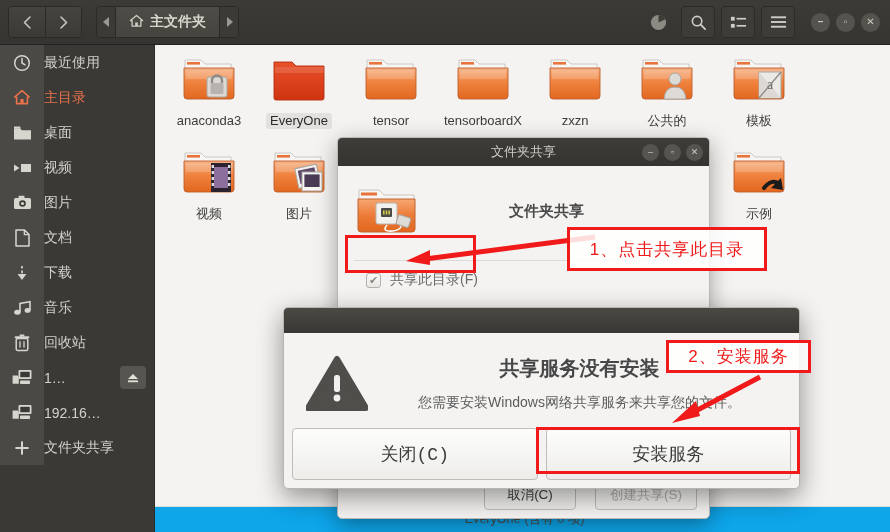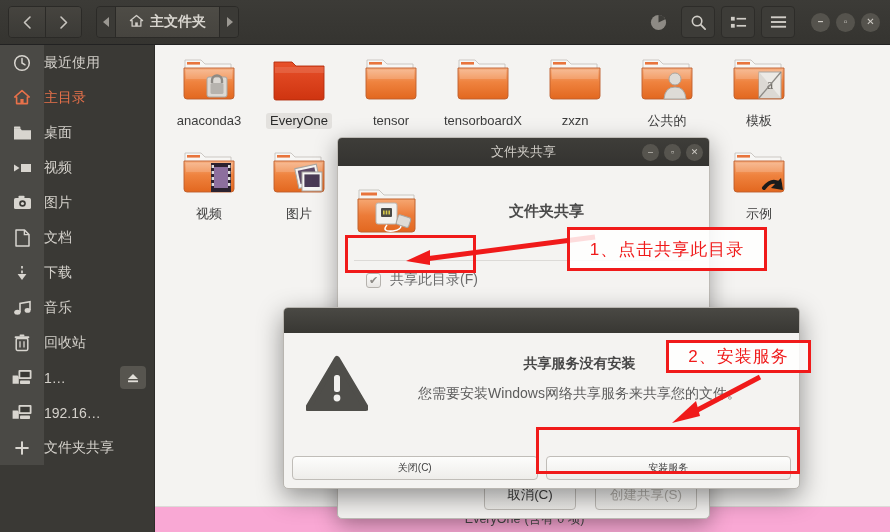--- a/index.html
+++ b/index.html
@@ -108,21 +108,21 @@
     margin-top: 4px; font-size: 13px; color: #3c3c3c;
     line-height: 16px; word-wrap: break-word;
   }
   .fitem.selected .fname {
     background: #e3e1de; border-radius: 3px; padding: 0 4px;
     display: inline-block; color: #2a2a2a;
   }
 
   .statusbar {
     position: absolute; left: 0; bottom: 0; width: 735px; height: 26px;
-    border-top: 1px solid #dcdad7; background: #f9a8d4;
+    border-top: 1px solid #dcdad7; background: #0ea5e9;
     display: flex; align-items: center; justify-content: center;
     font-size: 12.5px; color: #4b4b4b;
   }
   .watermark {
     position: absolute; left: 120px; bottom: 2px;
     font-size: 14px; color: #d3d1cf; white-space: nowrap;
     letter-spacing: .5px; pointer-events: none;
   }
 
   
@@ -174,28 +174,28 @@
   .dlg-warn {
     position: absolute; left: 283px; top: 307px; width: 517px; height: 182px;
     background: #f4f3f1; border: 1px solid #b8b5b0; border-radius: 5px;
     box-shadow: 0 8px 26px rgba(0,0,0,.42); overflow: hidden;
   }
   .warn-title { height: 25px; background: linear-gradient(#4a4944, #383733); }
   .warn-body { display: flex; padding: 16px 18px 0 22px; height: 105px; }
   .warn-icon { width: 78px; flex: 0 0 78px; padding-top: 6px; }
   .warn-text { flex: 1; text-align: center; padding-right: 6px; }
   .warn-h {
-    font-size: 14px; font-weight: bold; color: #474747; margin-top: 6px;
+    font-size: 20px; font-weight: bold; color: #474747; margin-top: 6px;
   }
   .warn-p { font-size: 14px; color: #5c5c5c; margin-top: 12px; }
   .warn-btns {
     position: absolute; left: 8px; right: 8px; bottom: 8px;
     display: flex; gap: 8px;
   }
-  .warn-btns .btn { flex: 1; height: 24px; font-size: 10px; }
+  .warn-btns .btn { flex: 1; height: 52px; font-size: 18px; font-family: Liberation Mono, monospace; }
 
   
   .anno {
     position: absolute; border: 3px solid #f01a1a; color: #f01a1a;
     font-size: 17px; display: flex; align-items: center; justify-content: center;
     background: rgba(255,255,255,.85); letter-spacing: 1px;
     white-space: nowrap;
   }
   .anno-outline {
     position: absolute; border: 3px solid #f01a1a; background: transparent;

